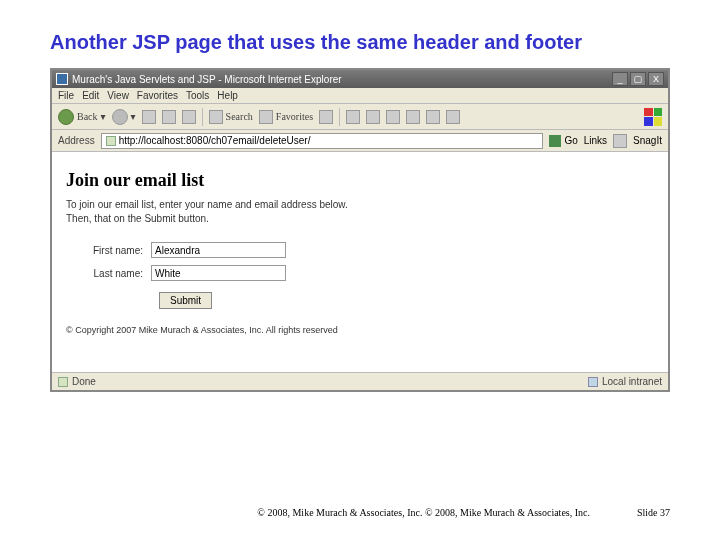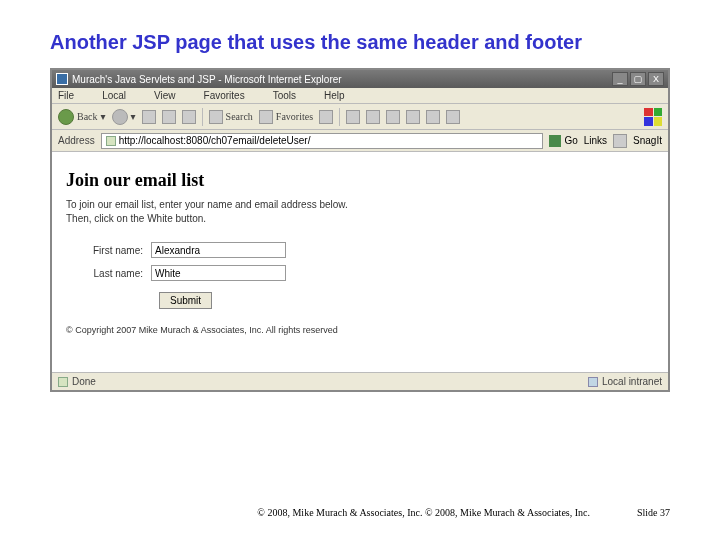--- a/index.html
+++ b/index.html
@@ -5,21 +5,21 @@
   * { box-sizing: border-box; margin: 0; padding: 0; }
   body { width: 720px; height: 540px; background: #fff; font-family: Arial, sans-serif; position: relative; }
   .slide { padding: 30px 50px 0 50px; }
   .slide-title { color: #3333cc; font-size: 20px; font-weight: bold; line-height: 1.2; margin-bottom: 14px; }
   .browser { border: 2px solid #888; background: #ece9d8; font-size: 10px; }
   .titlebar { background: linear-gradient(#7a7a7a,#5a5a5a); color: #fff; display: flex; align-items: center; padding: 2px 4px; height: 18px; }
   .titlebar .ie-icon { width: 12px; height: 12px; background: #3a6ea5; border: 1px solid #fff; margin-right: 4px; }
   .titlebar-text { flex: 1; font-size: 10px; }
   .winbtns { display: flex; gap: 2px; }
   .winbtn { width: 16px; height: 14px; background: #888; border: 1px solid #555; color: #fff; display: flex; align-items: center; justify-content: center; font-size: 9px; line-height: 1; }
-  .menubar { background: #ece9d8; padding: 2px 6px; display: flex; gap: 28px; border-bottom: 1px solid #bbb; }
+  .menubar { background: #ece9d8; padding: 2px 6px; display: flex; gap: 8px; border-bottom: 1px solid #bbb; }
   .menubar span { font-size: 10px; color: #333; }
   .toolbar { background: #ece9d8; padding: 3px 6px; display: flex; align-items: center; gap: 6px; border-bottom: 1px solid #bbb; height: 26px; font-family: Liberation Serif, serif; }
   .tbtn { display: flex; align-items: center; gap: 3px; font-size: 10px; color: #444; }
   .tbtn .circ { width: 16px; height: 16px; border-radius: 50%; background: #6a9a4a; border: 1px solid #557a3a; }
   .tbtn .circ.gray { background: #bbb; border-color: #999; }
   .ticon { width: 14px; height: 14px; background: #ccc; border: 1px solid #999; }
   .sep { width: 1px; height: 18px; background: #bbb; }
   .addrbar { background: #ece9d8; padding: 3px 6px; display: flex; align-items: center; gap: 6px; border-bottom: 1px solid #bbb; height: 22px; }
   .addrlabel { font-size: 10px; color: #444; }
   .addrfield { flex: 1; background: #fff; border: 1px solid #999; padding: 1px 4px; font-size: 10px; display: flex; align-items: center; gap: 3px; height: 16px; }
@@ -57,21 +57,21 @@
       <div class="titlebar-text">Murach's Java Servlets and JSP - Microsoft Internet Explorer</div>
       <div class="winbtns">
         <div class="winbtn">_</div>
         <div class="winbtn">▢</div>
         <div class="winbtn">X</div>
       </div>
     </div>
 
     <div class="menubar">
       <span>File</span>
-      <span>Local</span>
+      <span>Edit</span>
       <span>View</span>
       <span>Favorites</span>
       <span>Tools</span>
       <span>Help</span>
     </div>
 
     <div class="toolbar">
       <div class="tbtn">
           <div class="circ"></div>
           <span>Back</span>
@@ -120,21 +120,21 @@
           <span>Go</span>
         </div>
       <span>Links</span>
       <div class="ticon"></div>
       <span>SnagIt</span>
     </div>
 
     <div class="content">
       <div class="page-heading">Join our email list</div>
       <div class="instr">To join our email list, enter your name and email address below.</div>
-      <div class="instr">Then, click on the White button.</div>
+      <div class="instr">Then, that on the Submit button.</div>
       <div style="height:8px"></div>
       <div class="formrow">
         <div class="lbl">First name:</div>
         <input type="text" value="Alexandra" style="">
       </div>
       <div class="formrow">
         <div class="lbl">Last name:</div>
         <input type="text" value="White" style="">
       </div>
       <button class="submit">Submit</button>

